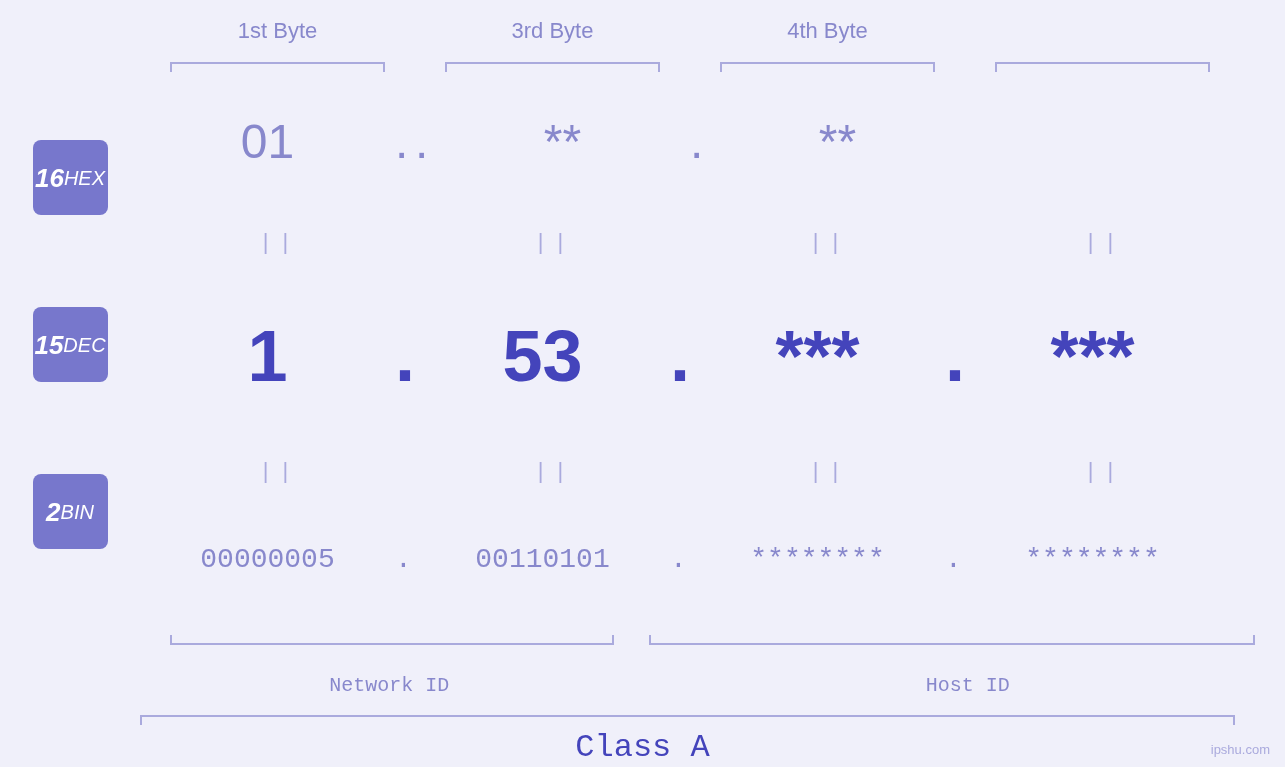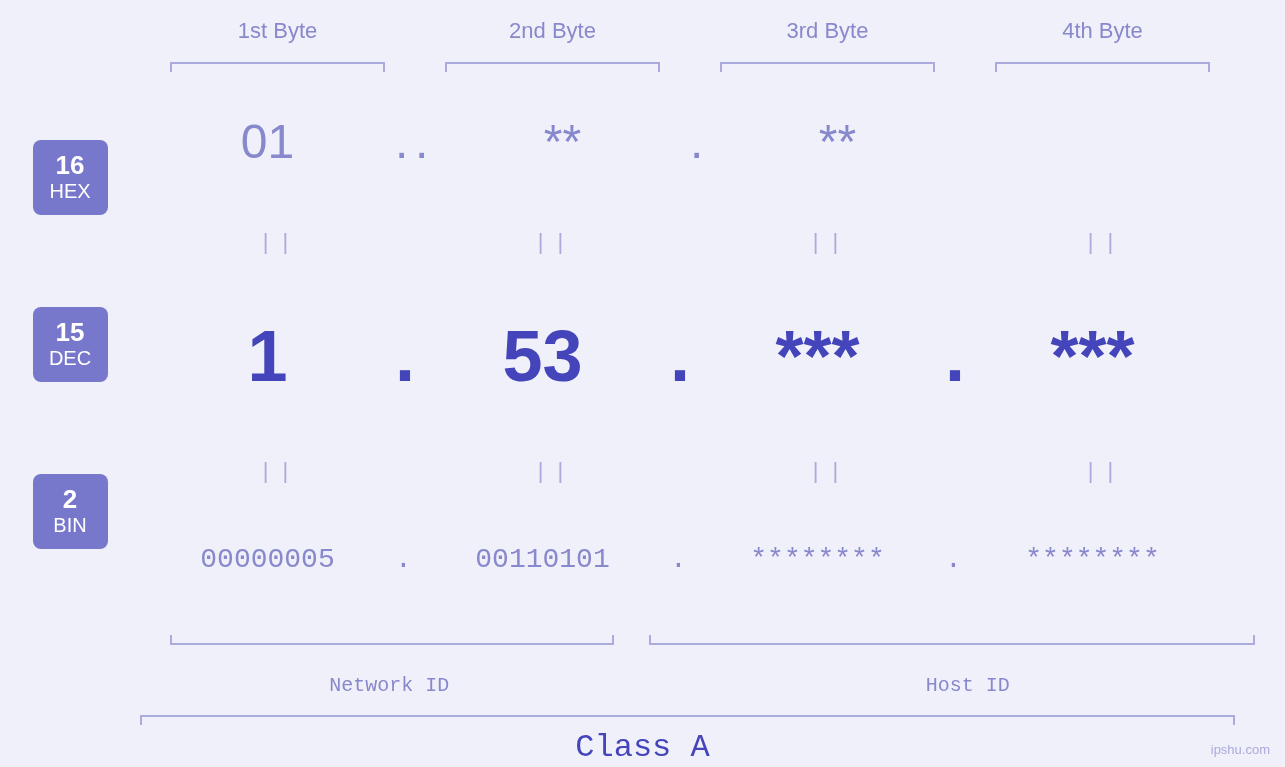--- a/index.html
+++ b/index.html
@@ -86,24 +86,25 @@
       align-items: center;
       justify-content: space-around;
       padding: 20px 0;
     }
     .badge {
       width: 75px;
       height: 75px;
       background: #7777cc;
       border-radius: 8px;
       display: flex;
-      flex-direction: column;
+      flex-direction: row;
       align-items: center;
       justify-content: center;
       color: white;
+      font-style: italic;
     }
     .badge .badge-num {
       font-size: 26px;
       font-weight: bold;
       line-height: 1;
       font-family: Arial, sans-serif;
     }
     .badge .badge-label {
       font-size: 20px;
       font-family: Arial, sans-serif;
@@ -357,21 +358,20 @@
       justify-content: center;
     }
   </style>
 </head>
 <body>
 
 <div class="main-container">
 
   <div class="byte-headers">
     <div class="byte-header">1st Byte</div>
-    <div class="byte-header">2nd Byte</div>
     <div class="byte-header">3rd Byte</div>
     <div class="byte-header">4th Byte</div>
   </div>
 
   <div class="brackets-row">
     <div class="bracket">
         <div class="right-tick"></div>
       </div>
     <div class="bracket">
         <div class="right-tick"></div>

